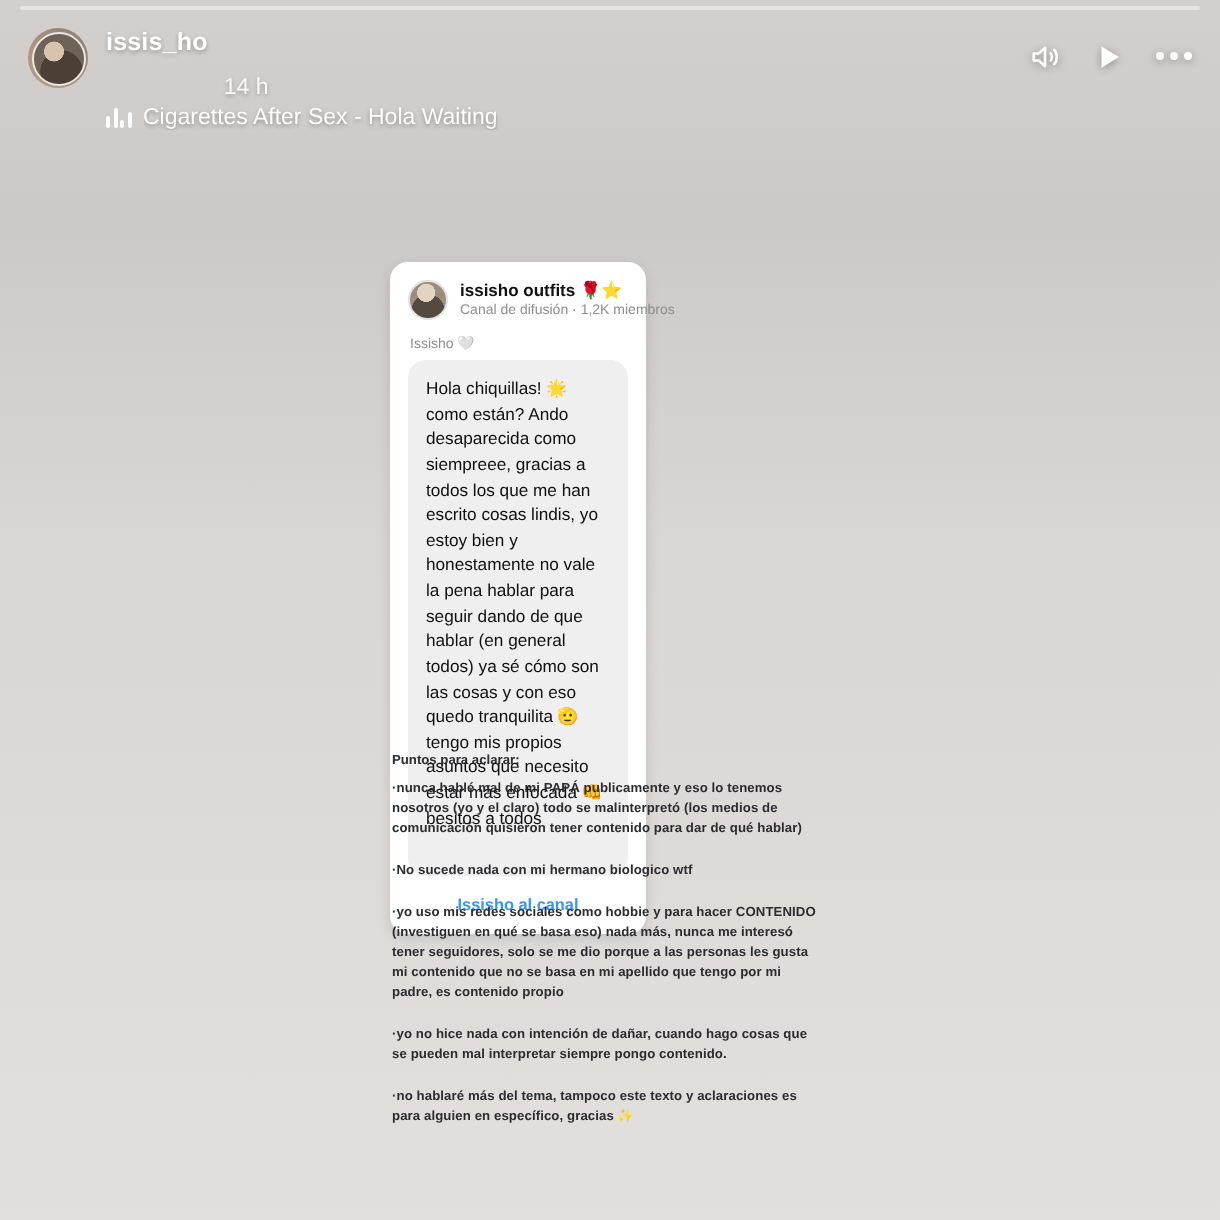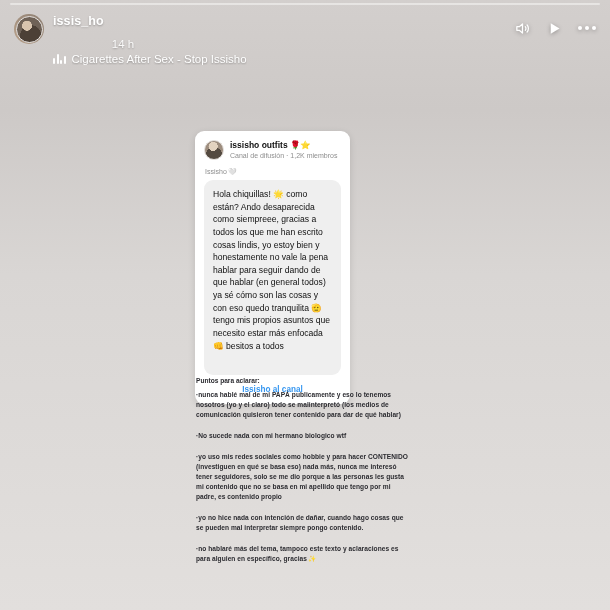--- a/index.html
+++ b/index.html
@@ -151,21 +151,21 @@
     border-radius: 50%;
     background: #fff;
     display: block;
   }
 
   
   .card {
     position: absolute;
     left: 195px;
     top: 131px;
-    width: 155px;
+    width: 128px;
     background: #ffffff;
     border-radius: 9px;
     box-shadow: 0 2px 7px rgba(0,0,0,0.13);
     padding: 9px 9px 7px 9px;
     box-sizing: border-box;
   }
   .card-header {
     display: flex;
     align-items: flex-start;
     gap: 6px;
@@ -263,21 +263,21 @@
         <span class="username">issis_ho</span>
         <span class="timestamp">14 h</span>
       </div>
       <div class="music-line">
         <span class="music-icon">
             <i></i>
             <i></i>
             <i></i>
             <i></i>
           </span>
-        <span class="music-text">Cigarettes After Sex - Stop Issisho</span>
+        <span class="music-text">Cigarettes After Sex - Hola Waiting</span>
       </div>
     </div>
 
     <div class="top-actions">
       <span class="icon-btn">
         <svg width="17" height="17" viewBox="0 0 24 24" fill="none" stroke="#fff" stroke-width="1.8" stroke-linecap="round" stroke-linejoin="round">
           <path d="M4 9.5h3.5L12 5.5v13L7.5 14.5H4z"></path>
           <path d="M16 9.5c1.2 1.2 1.2 3.8 0 5"></path>
           <path d="M18.5 7c2.4 2.3 2.4 7.7 0 10"></path>
         </svg>

